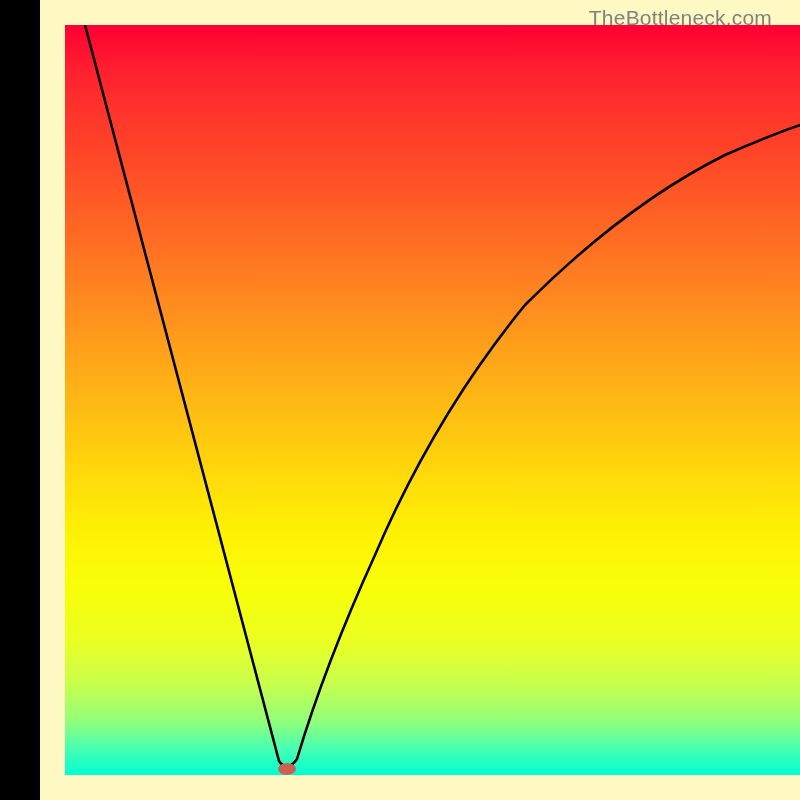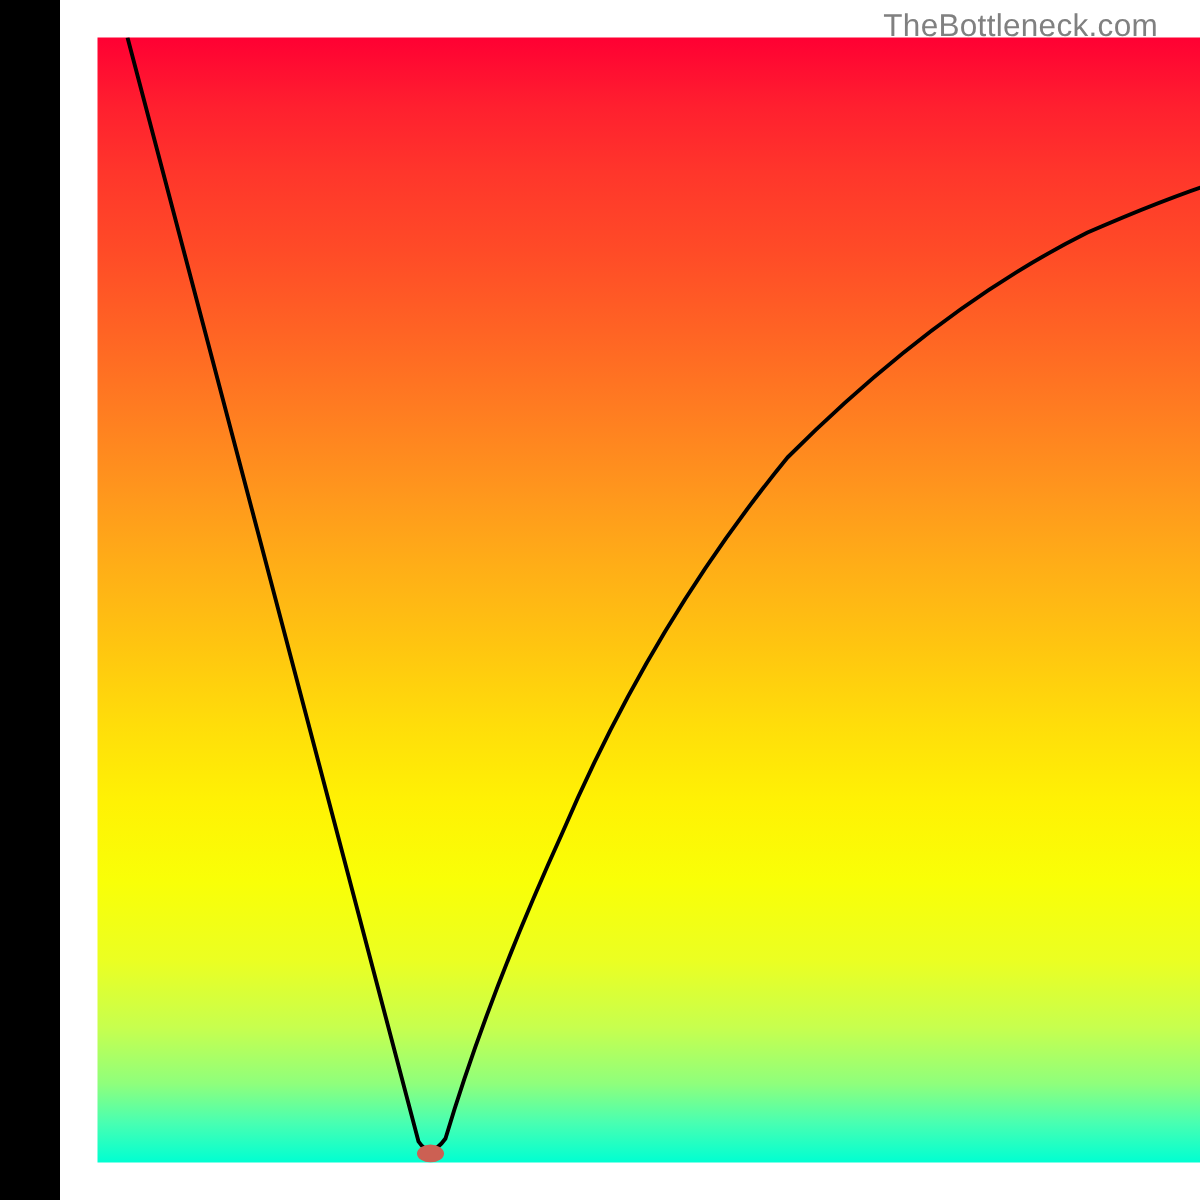--- a/index.html
+++ b/index.html
@@ -2,21 +2,21 @@
 <html><head>
 <meta charset="utf-8">
 <style>
   * { margin: 0; padding: 0; box-sizing: border-box; }
   html, body { width: 800px; height: 800px; overflow: hidden; }
   body { background: #000; font-family: Arial, Helvetica, sans-serif; }
 
   .frame {
     position: absolute;
     inset: 0;
-    background: #ffffff;
+    background: #fef9c3;
     margin-left: 40px;
   }
 
   .plot-area {
     position: absolute;
     left: 25px;
     top: 25px;
     width: 750px;
     height: 750px;
     background: linear-gradient(

